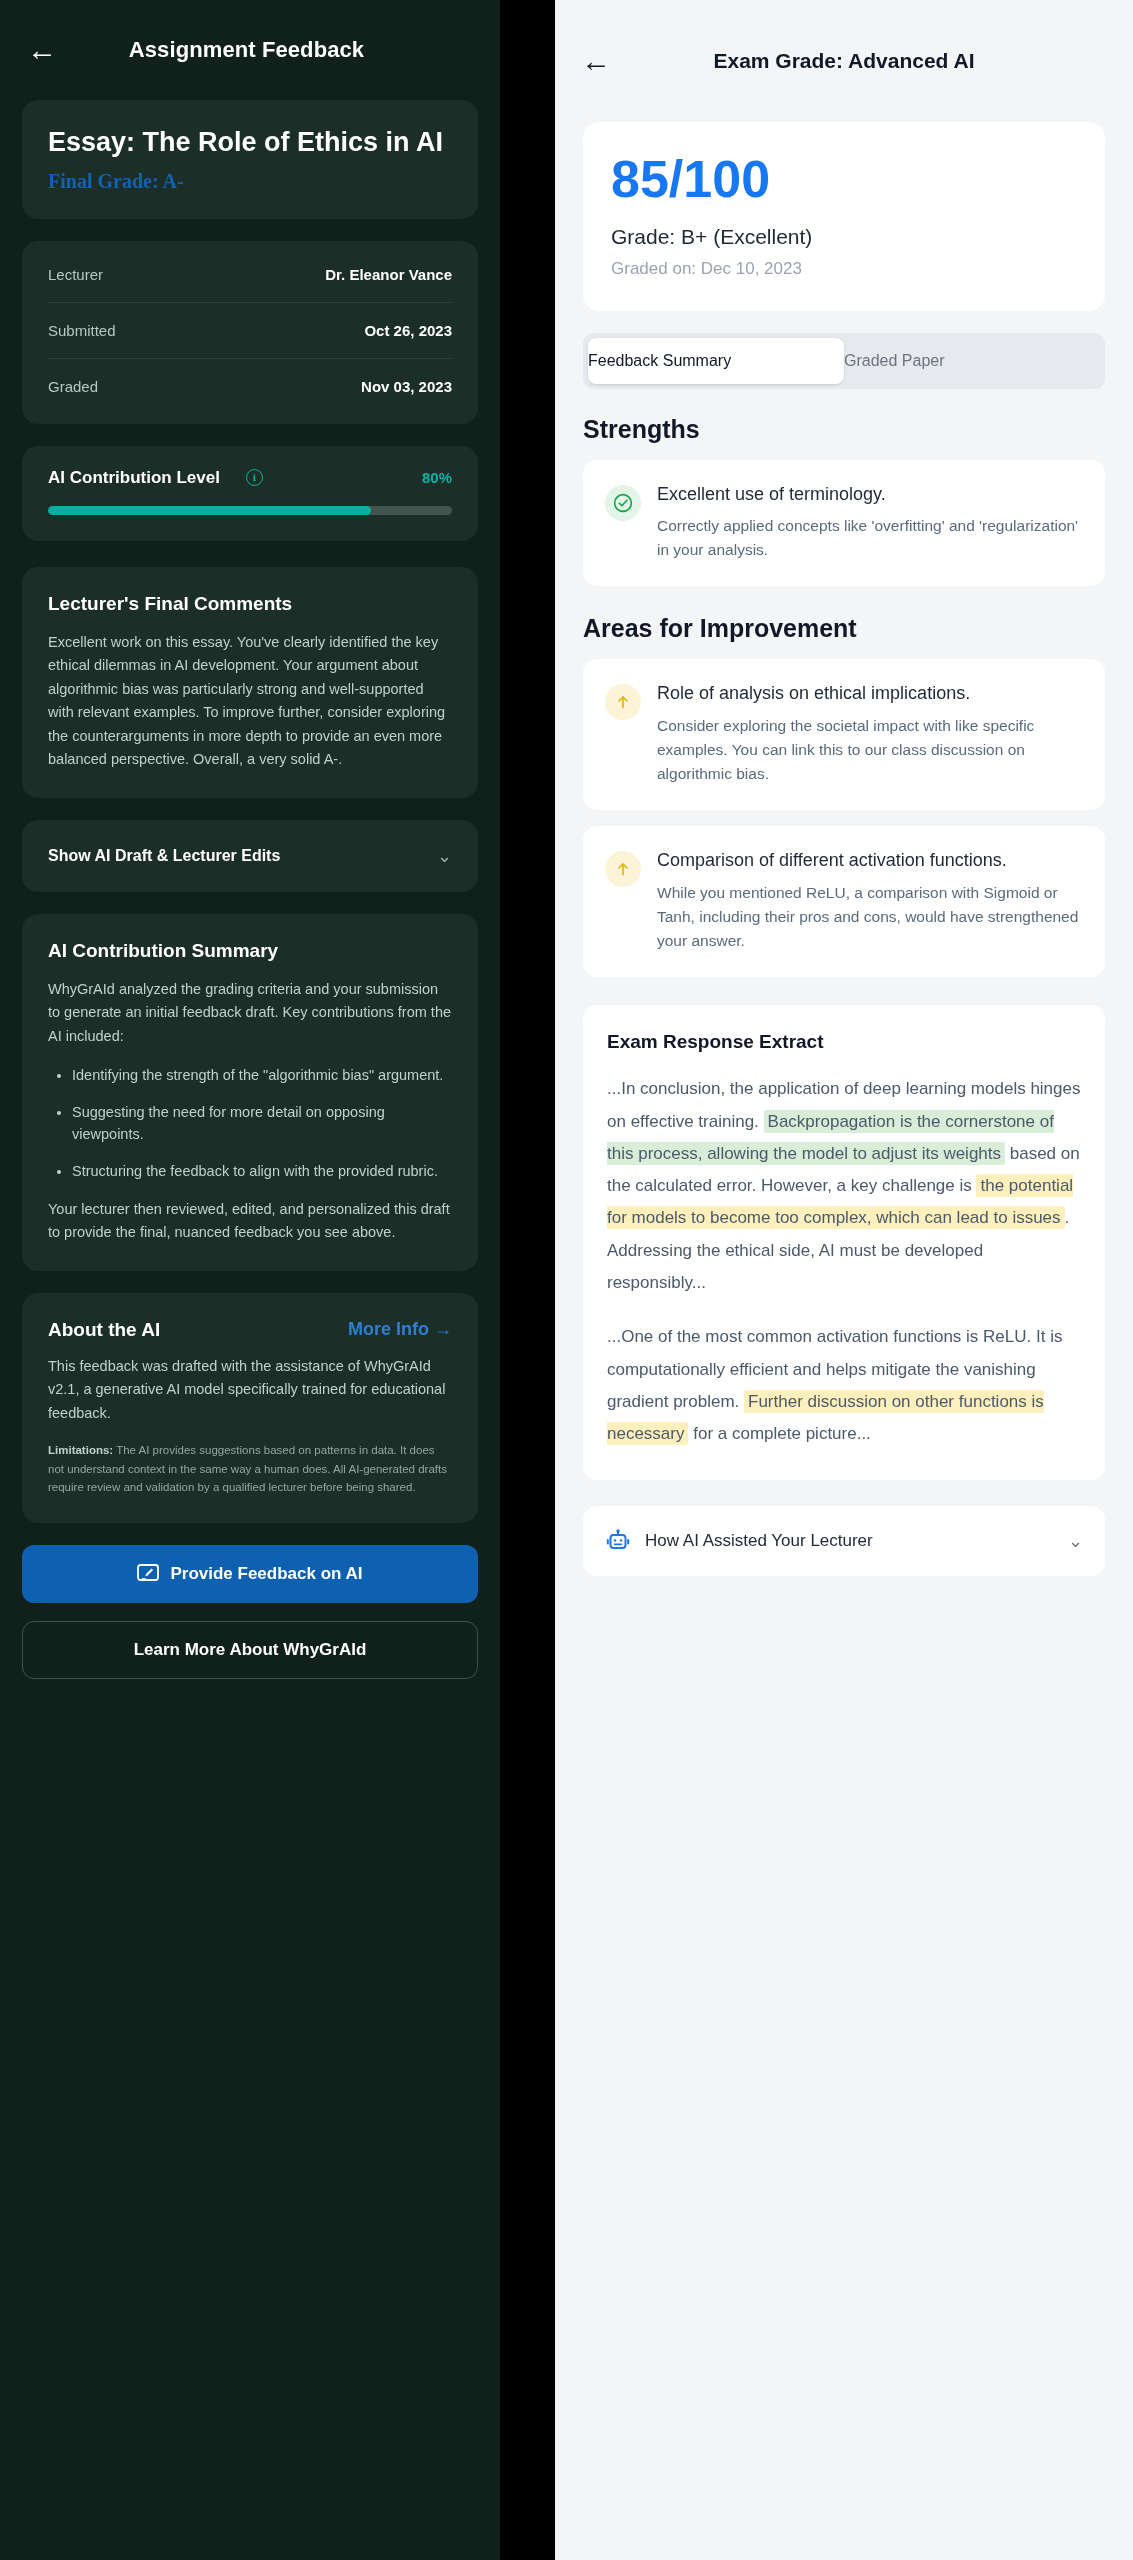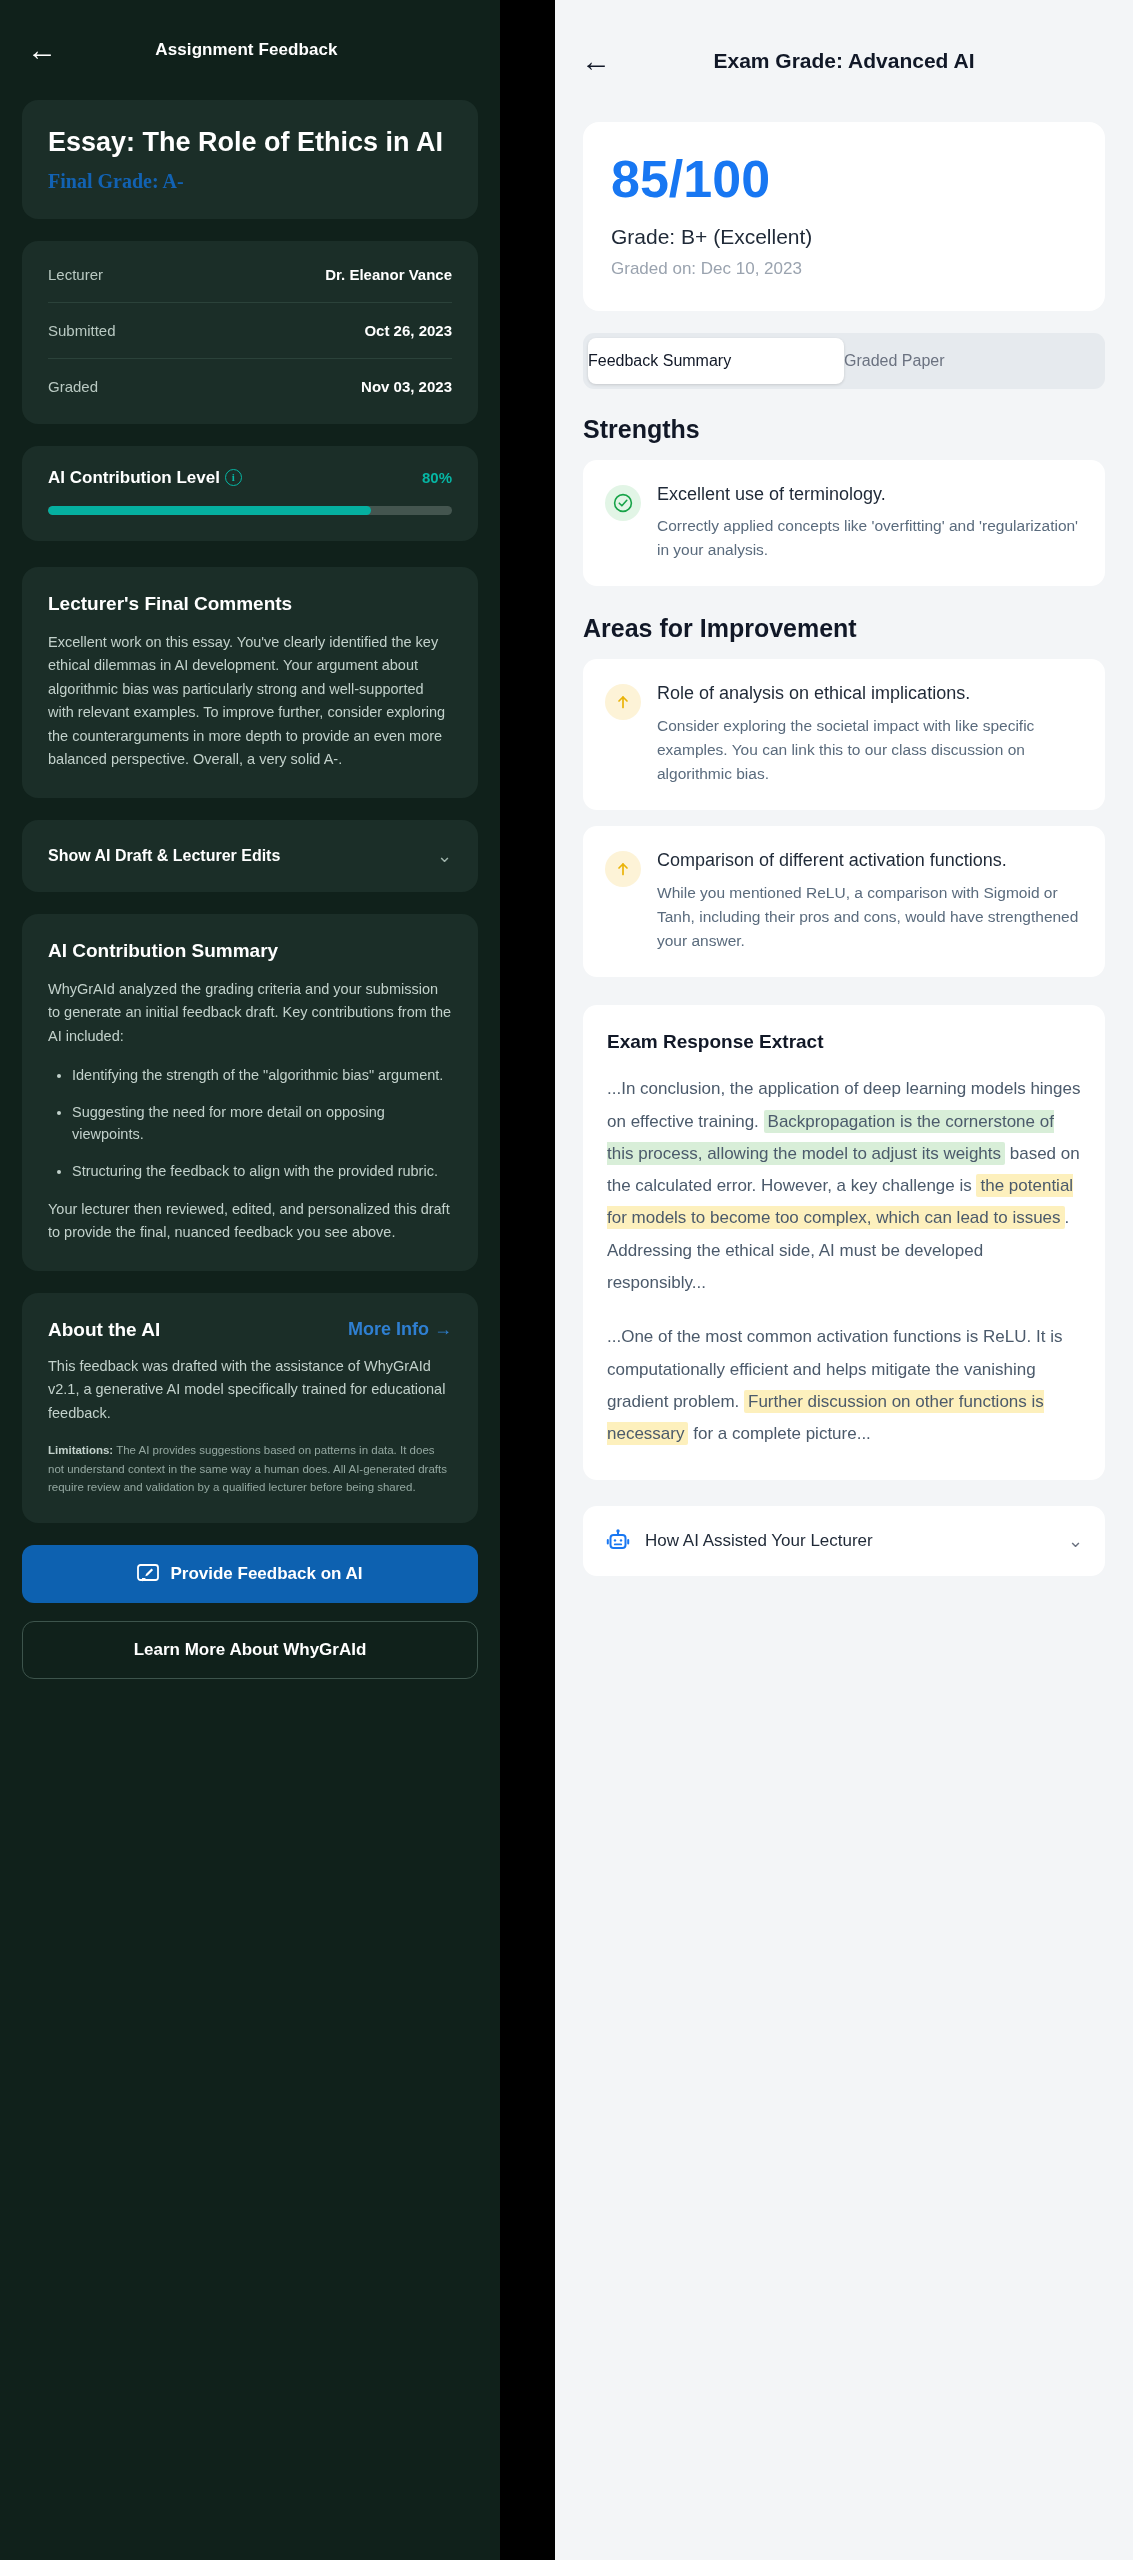--- a/index.html
+++ b/index.html
@@ -25,21 +25,21 @@
     padding: 0 22px;
     position: relative;
   }
   .l-back {
     width: 40px; height: 40px;
     display:flex; align-items:center; justify-content:center;
     color:#ffffff; font-size: 30px; line-height: 1;
   }
   .l-title {
     position:absolute; left:0; right:7px; text-align:center;
-    color:#ffffff; font-size: 17px; font-weight: 700;
+    color:#ffffff; font-size: 22px; font-weight: 700;
     letter-spacing: .1px; pointer-events:none;
   }
   .l-body { padding: 0 22px; }
 
   .card-dark {
     background:#1b2e28;
     border-radius: 16px;
     padding: 26px 26px;
     margin-bottom: 22px;
   }
@@ -54,21 +54,21 @@
     display:flex; justify-content:space-between; align-items:center;
     padding: 19px 0;
     border-bottom: 1px solid #2b423a;
   }
   .meta-row:last-child { border-bottom: none; }
   .meta-label { color:#b9c9c2; font-size: 15px; }
   .meta-value { color:#ffffff; font-size: 15px; font-weight: 700; }
 
   .ai-card { background:#1b2e28; border-radius:16px; padding: 22px 26px 26px; margin-bottom: 26px;}
   .ai-top { display:flex; align-items:center; justify-content:space-between; margin-bottom: 18px;}
-  .ai-left { display:flex; align-items:center; gap: 5px;}
+  .ai-left { display:flex; align-items:center; gap: 26px;}
   .ai-label { color:#ffffff; font-size: 17px; font-weight: 700;}
   .info-icon {
     width:17px;height:17px;border:1.6px solid #06b6a4;border-radius:50%;
     color:#06b6a4;font-size:11px;font-weight:700;line-height:14px;text-align:center;
     font-family:"Liberation Serif", serif;
   }
   .ai-pct { color:#06b6a4; font-size:15px; font-weight:700;}
   .bar-track { height: 9px; background:#44554f; border-radius: 6px; overflow:hidden;}
   .bar-fill { height:100%; background:#05b0a0; border-radius:6px; }
 

